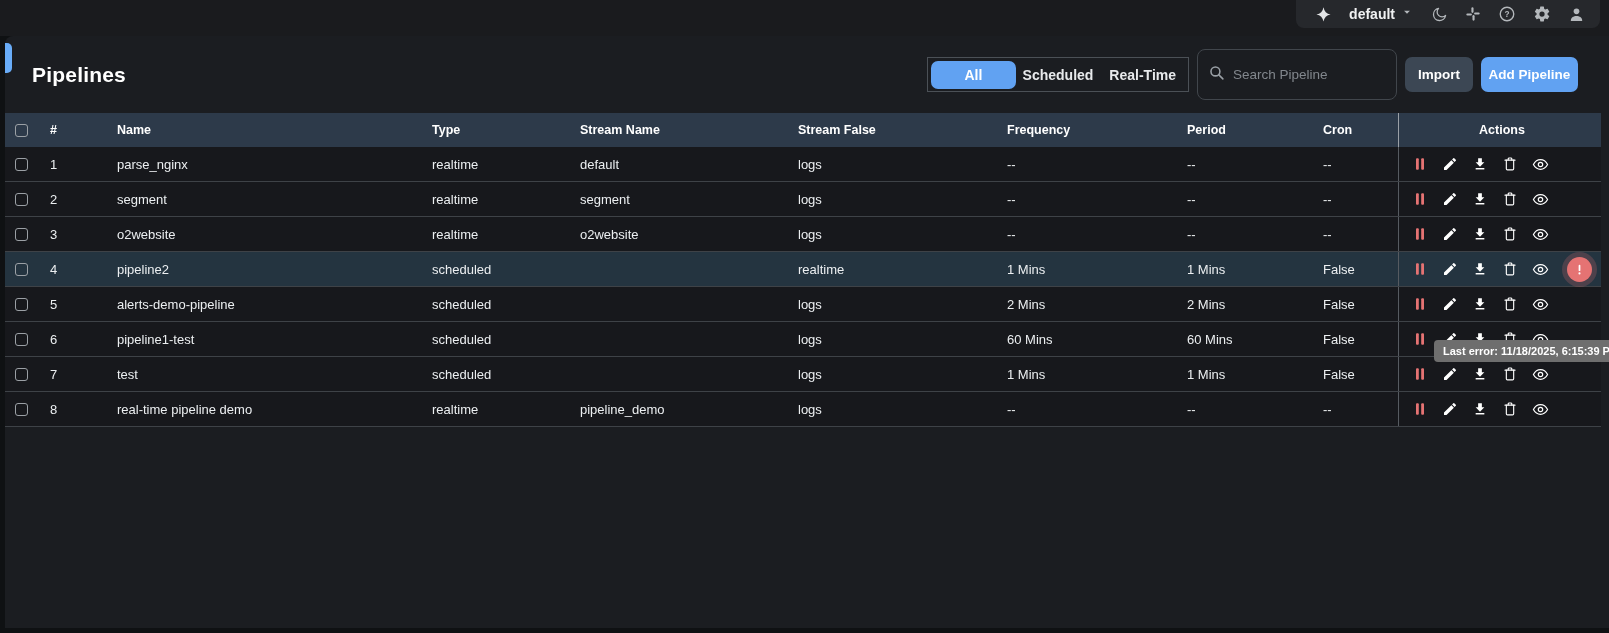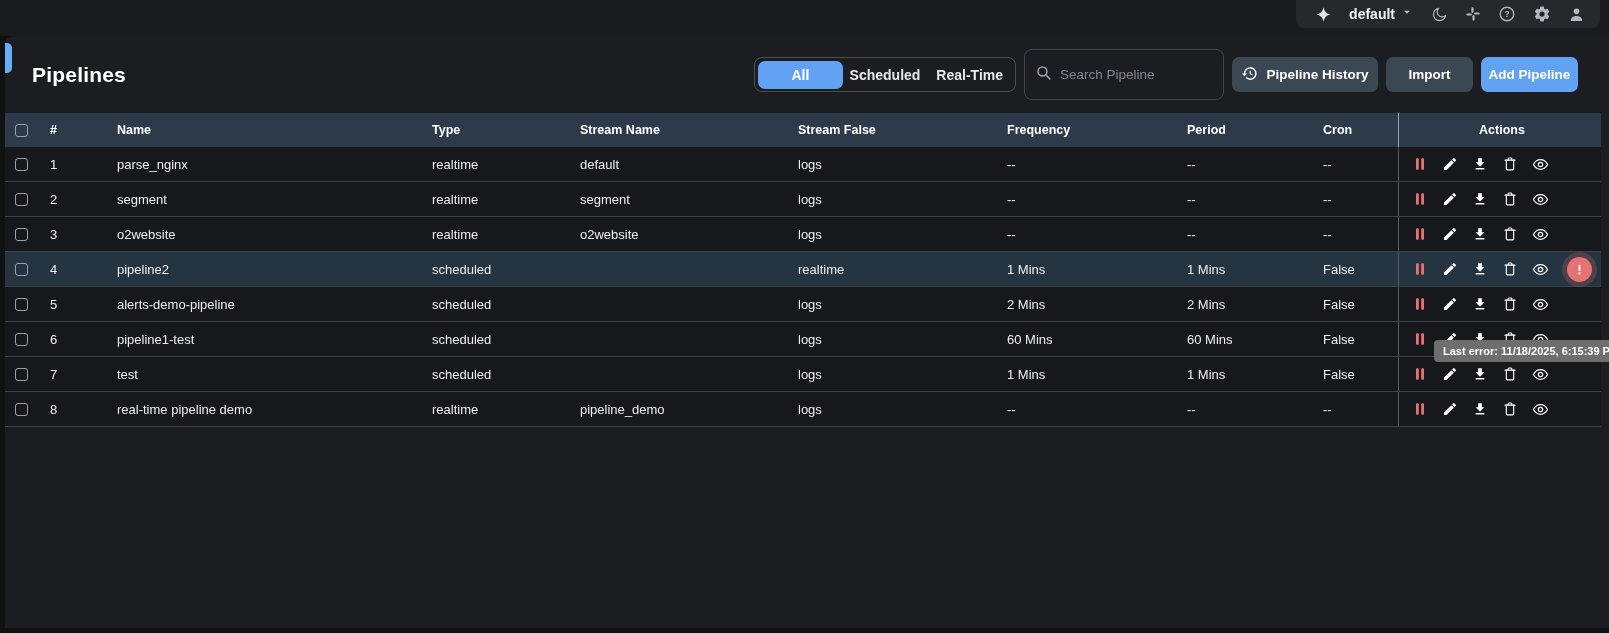--- a/index.html
+++ b/index.html
@@ -15,39 +15,39 @@
 
   .panel { position:absolute; left:5px; top:36px; right:0; bottom:5px; background:#1b1d21;
     border-radius:8px 0 0 0; }
   .drawer-handle { position:absolute; left:0; top:7px; width:7px; height:30px;
     background:#69acf8; border-radius:0 5px 5px 0; }
 
   .page-header { height:77px; display:flex; align-items:center; padding-left:27px; }
   .page-title { color:#fff; font-size:21px; font-weight:700; letter-spacing:.2px; }
   .toolbar { margin-left:auto; margin-right:31px; display:flex; align-items:center; gap:8px; }
 
-  .tab-group { width:262px; height:35px; border:1px solid #4b5056; border-radius:8px;
+  .tab-group { width:262px; height:35px; border:1px solid #4b5056; border-radius:0;
     display:flex; align-items:center; padding:0 3px; }
   .tab { flex:1; height:28px; display:flex; align-items:center; justify-content:center;
     color:#e8eaec; font-size:14px; font-weight:700; border-radius:7px; cursor:pointer; background:none; border:none; }
   .tab.active { background:#61a2f2; color:#fff; }
 
   .search-box { width:200px; height:51px; border:1px solid #41464c; border-radius:8px;
     display:flex; align-items:center; padding:0 10px; gap:8px; }
   .search-box input { flex:1; min-width:0; background:transparent; border:none; outline:none;
     color:#dfe3e6; font-size:13.5px; font-family:inherit; }
   .search-box input::placeholder { color:#82878d; }
 
   .btn { height:35px; border:none; border-radius:7px; display:flex; align-items:center;
     justify-content:center; gap:8px; font-size:13.5px; font-weight:700; cursor:pointer;
     color:#fff; font-family:inherit; }
   .btn-slate { background:#3c4754; }
   .btn-accent { background:#61a2f2; }
   .btn-history { width:146px; }
-  .btn-import  { width:87px; }
+  .btn-import  { width:68px; }
   .btn-add     { width:97px; }
 
   .table { margin-right:8px; }
   .grid-row { display:grid; grid-template-columns:35px 67px 315px 148px 218px 209px 180px 136px 85px 1fr;
     align-items:center; }
   .thead-row { height:34px; background:#2d3a4a; }
   .trow { height:35px; background:#17181c; border-bottom:1px solid #3e4247; }
   .trow.highlighted { background:#243440; }
   .cell { padding-left:10px; color:#eceff1; font-size:13px; white-space:nowrap; overflow:hidden; }
   .th { color:#fff; font-size:12.5px; font-weight:700; }
@@ -130,27 +130,20 @@
           <button class="tab">Scheduled</button>
           <button class="tab">Real-Time</button>
         </div>
         <div class="search-box">
           <span><svg width="17" height="17" viewBox="0 0 24 24" fill="none" stroke="#9aa0a6" stroke-width="2.2" stroke-linecap="round">
                 <circle cx="10.5" cy="10.5" r="6.3"></circle>
                 <path d="M15.3 15.3 21 21"></path>
               </svg></span>
           <input type="text" placeholder="Search Pipeline" style="">
         </div>
-        <button class="btn btn-slate btn-history">
-          <span><svg width="17" height="17" viewBox="0 0 24 24" fill="#fff">
-                <path d="M13 3a9 9 0 0 0-9 9H1.2l3.7 3.7L8.6 12H6a7 7 0 1 1 2.1 5l-1.4 1.4A9 9 0 1 0 13 3z"></path>
-                <path d="M12.2 8v4.6l3.9 2.3.7-1.2-3.1-1.9V8z"></path>
-              </svg></span>
-          <span>Pipeline History</span>
-        </button>
         <button class="btn btn-slate btn-import">Import</button>
         <button class="btn btn-accent btn-add">Add Pipeline</button>
       </div>
     </div>
 
     <div class="table">
       <div class="grid-row thead-row">
         <div class="c-select">
             <span class="checkbox"></span>
           </div>

